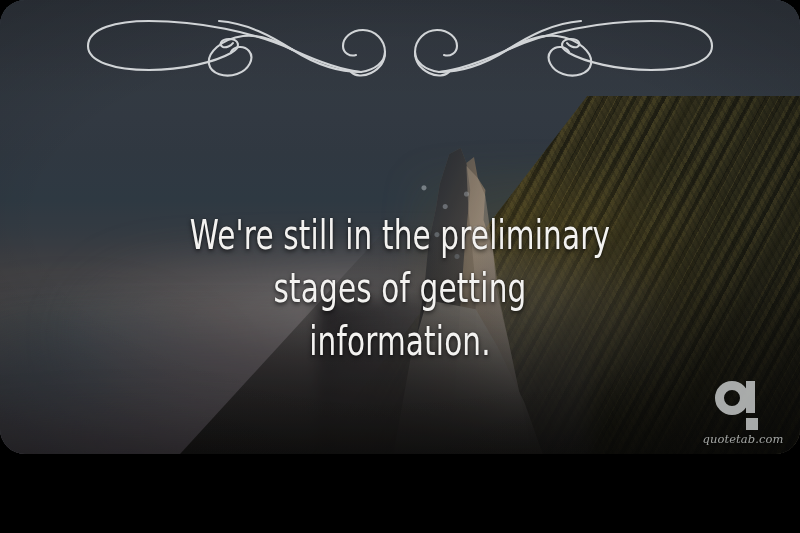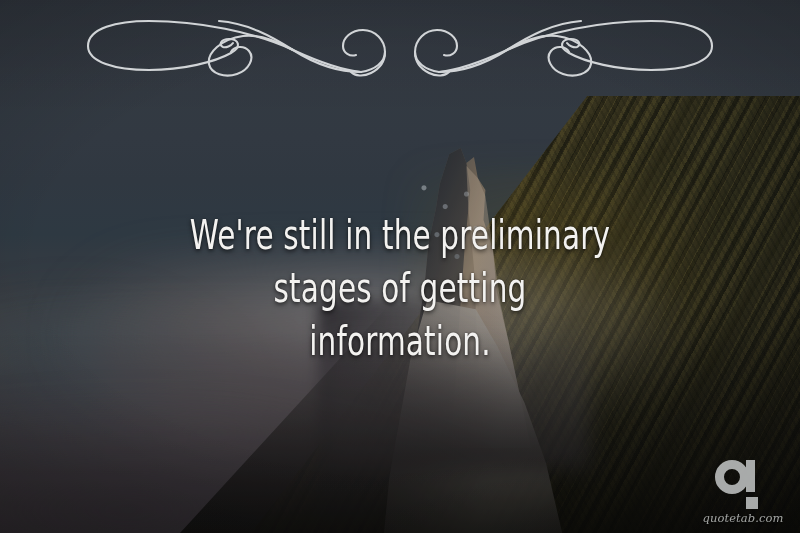--- a/index.html
+++ b/index.html
@@ -1,24 +1,25 @@
 <!DOCTYPE html>
 <html><head>
 <meta charset="utf-8">
 <style>
   html,body{margin:0;padding:0;background:#000;}
   *{box-sizing:border-box;}
 
   .quote-card{
     position:relative;
-    width:800px;height:533px;
+    width:800px;height:454px;
     overflow:hidden;
     font-family:"Liberation Sans", sans-serif;
     background:#3a4149;
     user-select:none;
+    border-radius:25px;
   }
 
   
   .bg{position:absolute;inset:0;overflow:hidden;}
 
   
   .sky{
     position:absolute;inset:0;
     background:
       linear-gradient(180deg,

